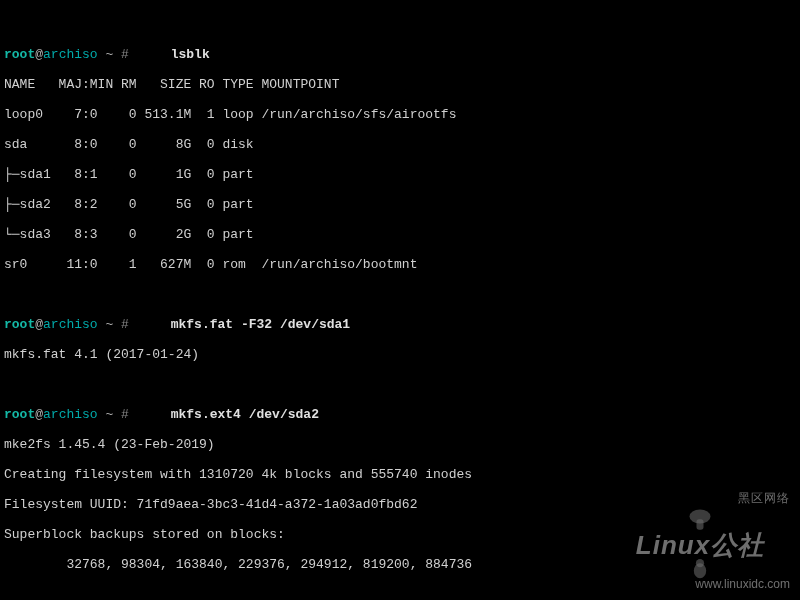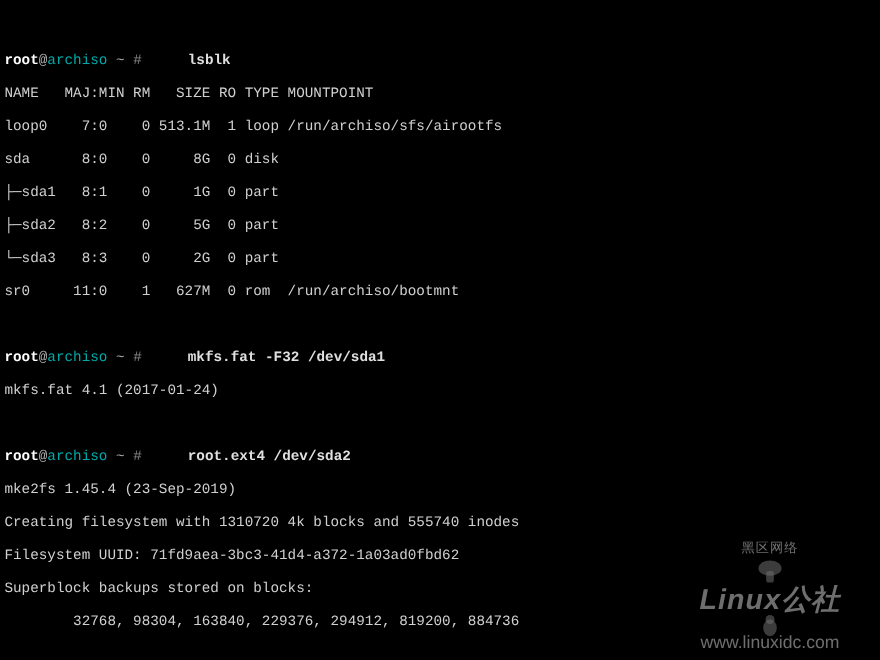--- a/index.html
+++ b/index.html
@@ -13,55 +13,55 @@
     line-height: 15px;
     color: #e0e0e0;
     overflow: hidden;
     position: relative;
   }
   .terminal {
     padding: 2px 4px;
     white-space: pre;
   }
   .line { white-space: pre; }
-  .user { color: #ffffff; font-weight: bold; }
+  .user { color: #14b8a6; font-weight: bold; }
   .at   { color: #b0b0b0; }
   .host { color: #00aaaa; margin-top: 20px; }
   .path { color: #b0b0b0; }
   .cmd  { color: #e0e0e0; font-weight: bold; margin-left: 34px; }
   .out  { color: #d0d0d0; }
   .pale { color: #888; }
   
   .watermark {
     position: absolute;
     right: 10px;
     bottom: 8px;
     width: 180px;
     color: rgba(200,200,200,0.55);
     font-family: sans-serif;
-    text-align: center;
+    text-align: right;
     pointer-events: none;
   }
   .watermark .top {
     font-size: 12px;
     letter-spacing: 1px;
   }
   .watermark .main {
     font-size: 26px;
     font-weight: bold;
     font-style: italic;
     letter-spacing: 1px;
     display: flex;
     align-items: center;
     justify-content: flex-end;
     gap: 4px;
     flex-direction: column;
   }
   .watermark .url {
-    font-size: 16px;
+    font-size: 12px;
     margin-top: -2px;
   }
   .mush {
     width: 28px;
     height: 28px;
     display: inline-block;
     vertical-align: middle;
     opacity: 0.55;
   }
   .tux {
@@ -85,22 +85,22 @@
 <div class="line out">├─sda1   8:1    0     1G  0 part</div>
 <div class="line out">├─sda2   8:2    0     5G  0 part</div>
 <div class="line out">└─sda3   8:3    0     2G  0 part</div>
 <div class="line out">sr0     11:0    1   627M  0 rom  /run/archiso/bootmnt</div>
 
 
 <div class="line"><span class="user">root</span><span class="at">@</span><span class="host">archiso</span> <span class="path">~</span> <span class="pale">#</span> <span class="cmd">mkfs.fat -F32 /dev/sda1</span></div>
 <div class="line out">mkfs.fat 4.1 (2017-01-24)</div>
 
 
-<div class="line"><span class="user">root</span><span class="at">@</span><span class="host">archiso</span> <span class="path">~</span> <span class="pale">#</span> <span class="cmd">root.ext4 /dev/sda2</span></div>
-<div class="line out">mke2fs 1.45.4 (23-Sep-2019)</div>
+<div class="line"><span class="user">root</span><span class="at">@</span><span class="host">archiso</span> <span class="path">~</span> <span class="pale">#</span> <span class="cmd">mkfs.ext4 /dev/sda2</span></div>
+<div class="line out">mke2fs 1.45.4 (23-Feb-2019)</div>
 <div class="line out">Creating filesystem with 1310720 4k blocks and 555740 inodes</div>
 <div class="line out">Filesystem UUID: 71fd9aea-3bc3-41d4-a372-1a03ad0fbd62</div>
 <div class="line out">Superblock backups stored on blocks:</div>
 <div class="line out">        32768, 98304, 163840, 229376, 294912, 819200, 884736</div>
 <div class="line out"> </div>
 
 
 
 
 

